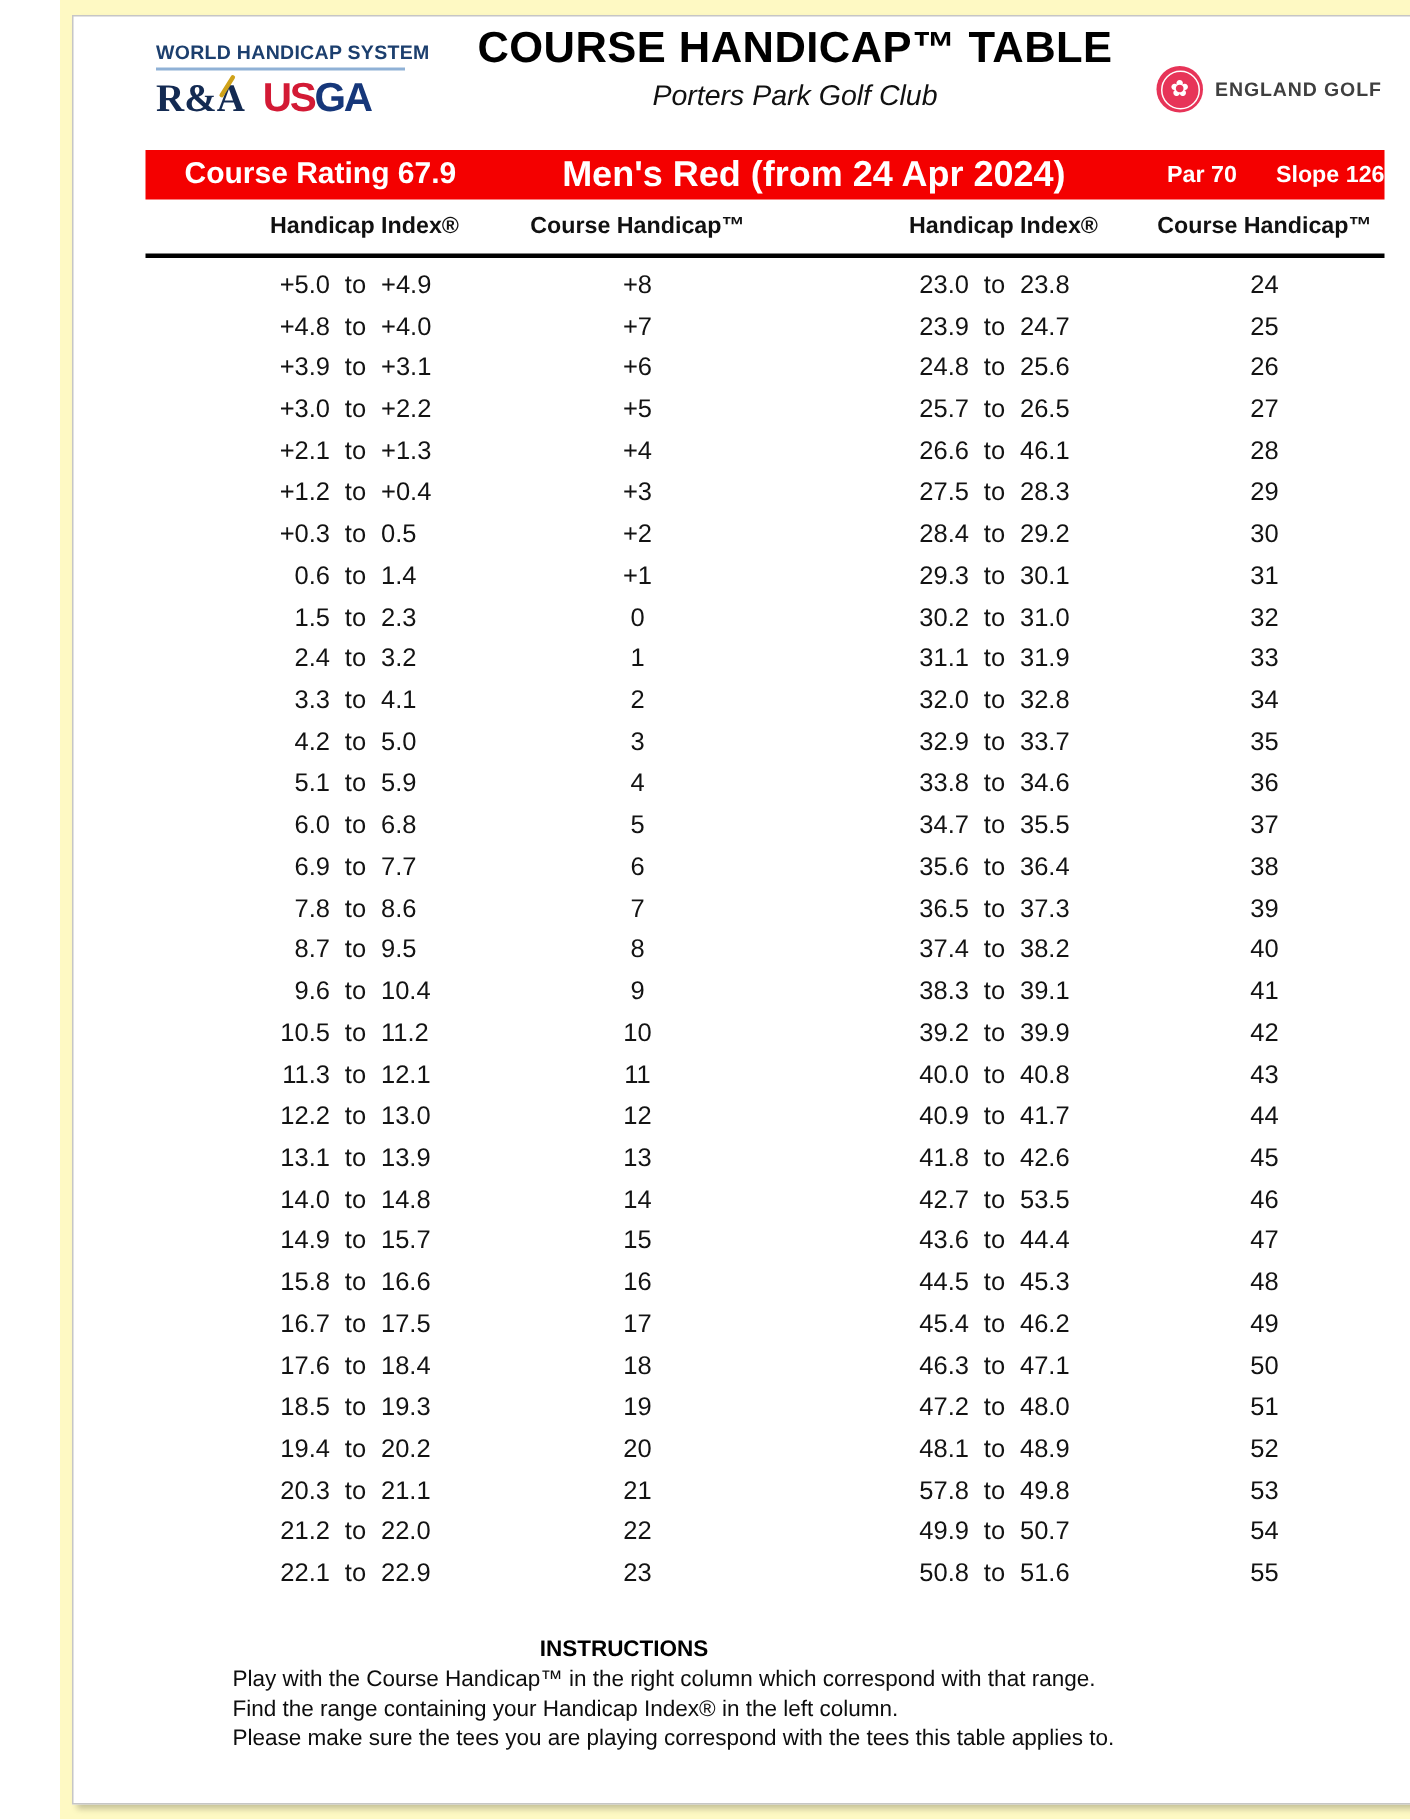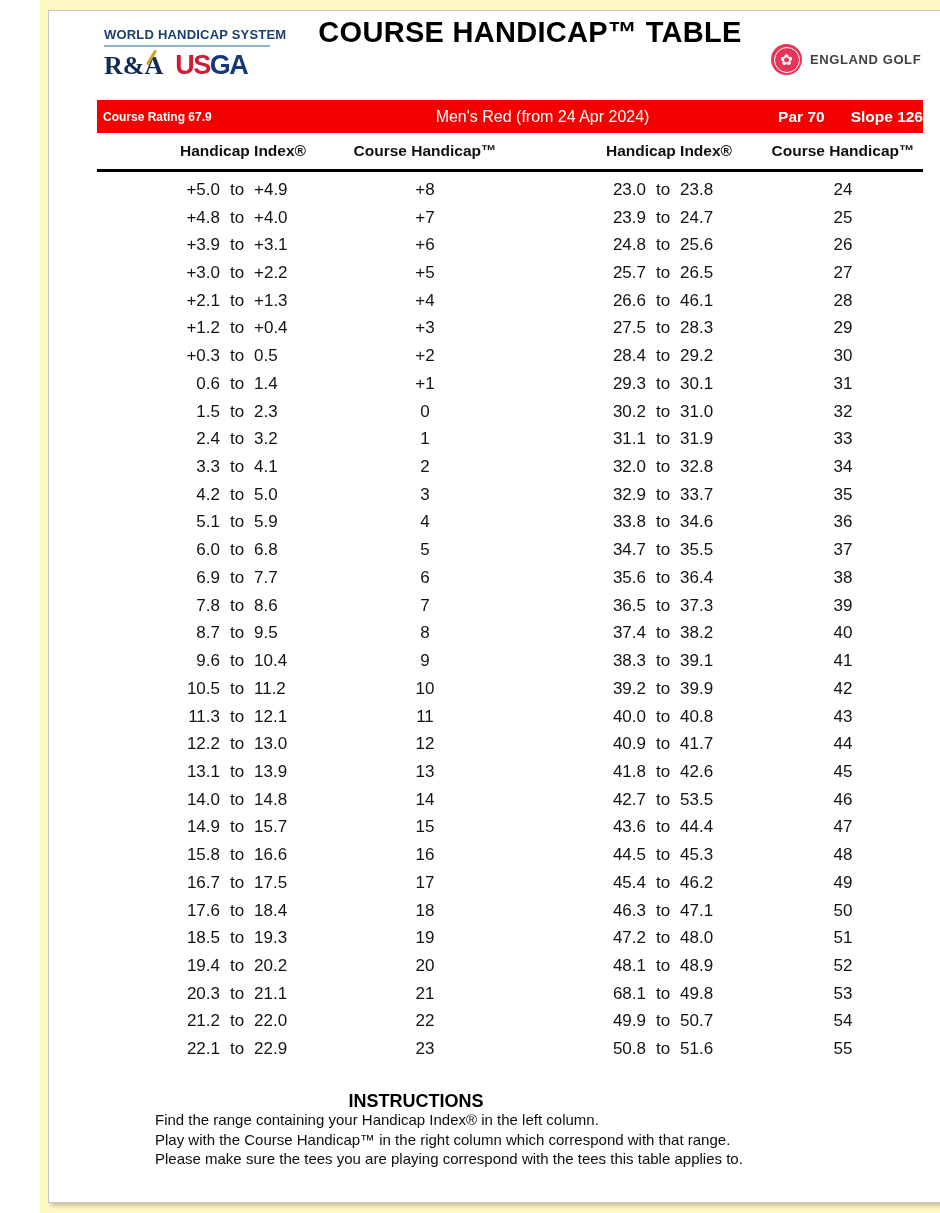--- a/index.html
+++ b/index.html
@@ -33,22 +33,22 @@
   .eg-circle { position:relative; width:31px; height:31px; border-radius:50%; background:#e73458; flex:0 0 auto; }
   .eg-ring { position:absolute; inset:2.5px; border-radius:50%; border:1.5px solid #fff; }
   .eg-rose { position:absolute; inset:0; display:flex; align-items:center; justify-content:center; color:#fff; font-size:15px; line-height:1; }
   .eg-text { font-size:13px; font-weight:700; color:#3f3f3f; letter-spacing:.6px; white-space:nowrap; }
 
   
   .banner {
     position:absolute; left:57px; top:100px; width:826px; height:33px;
     display:flex; align-items:center; color:#fff;
   }
-  .banner-left  { width:210px; padding-left:6px; font-size:12px; font-weight:600; }
-  .banner-center{ flex:1; text-align:center; font-size:16px; font-weight:400; }
+  .banner-left  { width:210px; padding-left:26px; font-size:20px; font-weight:600; }
+  .banner-center{ flex:1; text-align:center; font-size:24px; font-weight:700; }
   .banner-right { display:flex; gap:26px; padding-right:0; font-size:15.5px; font-weight:700; }
 
   
   .thead { position:absolute; left:60px; top:142px; width:820px; display:flex; font-size:15.5px; font-weight:700; color:#111; }
   .thead-half { width:410px; display:grid; grid-template-columns:240px 1fr; }
   .thead-half.right { padding-left:16px; }
   .th-hi { text-align:center; padding-left:46px; white-space:nowrap; }
   .th-ch { text-align:center; white-space:nowrap; }
   .header-rule { position:absolute; left:57px; top:169px; width:826px; height:3px; background:#000; }
 
@@ -58,21 +58,21 @@
   .trow {
     display:grid; grid-template-columns:120px 34px 86px 1fr;
     height:27.72px; align-items:center; font-size:17px; color:#131313;
   }
   .trow .lo { text-align:right; }
   .trow .to { text-align:center; }
   .trow .hi { text-align:left; }
   .trow .ch { text-align:center; }
 
   
-  .instr-title { position:absolute; left:8px; top:1091px; width:736px; text-align:center; font-size:18px; font-weight:700; color:#000; }
+  .instr-title { position:absolute; left:8px; top:1091px; width:736px; text-align:center; font-size:15px; font-weight:700; color:#000; }
   .instr-lines { position:absolute; left:115px; top:1110px; font-size:15px; color:#0d0d0d; line-height:19.5px; }
 </style>
 </head>
 <body>
 
 <div class="screen">
   <div class="page"></div>
 
   <div class="whs-block">
     <div class="whs-title">WORLD HANDICAP SYSTEM</div>
@@ -81,20 +81,21 @@
       <span class="ra">
         <span>R&amp;A</span>
         <span class="ra-slash"></span>
       </span>
       <span class="usga"><span class="us">US</span><span class="ga">GA</span></span>
     </div>
   </div>
 
   <div class="title-block">
     <div class="doc-title">COURSE HANDICAP™ TABLE</div>
+    <div class="doc-subtitle">Porters Park Golf Club</div>
   </div>
 
   <div class="eg-block">
     <div class="eg-circle" style="background: rgb(231, 52, 88);">
       <div class="eg-ring"></div>
       <span class="eg-rose">✿</span>
     </div>
     <span class="eg-text">ENGLAND GOLF</span>
   </div>
 
@@ -543,21 +544,21 @@
   </div>
 
   <div class="trow">
     <span class="lo">48.1</span>
     <span class="to">to</span>
     <span class="hi">48.9</span>
     <span class="ch">52</span>
   </div>
 
   <div class="trow">
-    <span class="lo">68.1</span>
+    <span class="lo">57.8</span>
     <span class="to">to</span>
     <span class="hi">49.8</span>
     <span class="ch">53</span>
   </div>
 
   <div class="trow">
     <span class="lo">49.9</span>
     <span class="to">to</span>
     <span class="hi">50.7</span>
     <span class="ch">54</span>
@@ -567,17 +568,17 @@
     <span class="lo">50.8</span>
     <span class="to">to</span>
     <span class="hi">51.6</span>
     <span class="ch">55</span>
   </div>
 </div>
   </div>
 
   <div class="instr-title">INSTRUCTIONS</div>
   <div class="instr-lines">
+      <div>Play with the Course Handicap™ in the right column which correspond with that range.</div>
       <div>Find the range containing your Handicap Index® in the left column.</div>
-      <div>Play with the Course Handicap™ in the right column which correspond with that range.</div>
       <div>Please make sure the tees you are playing correspond with the tees this table applies to.</div>
     </div>
 </div>
 
 </body></html>

